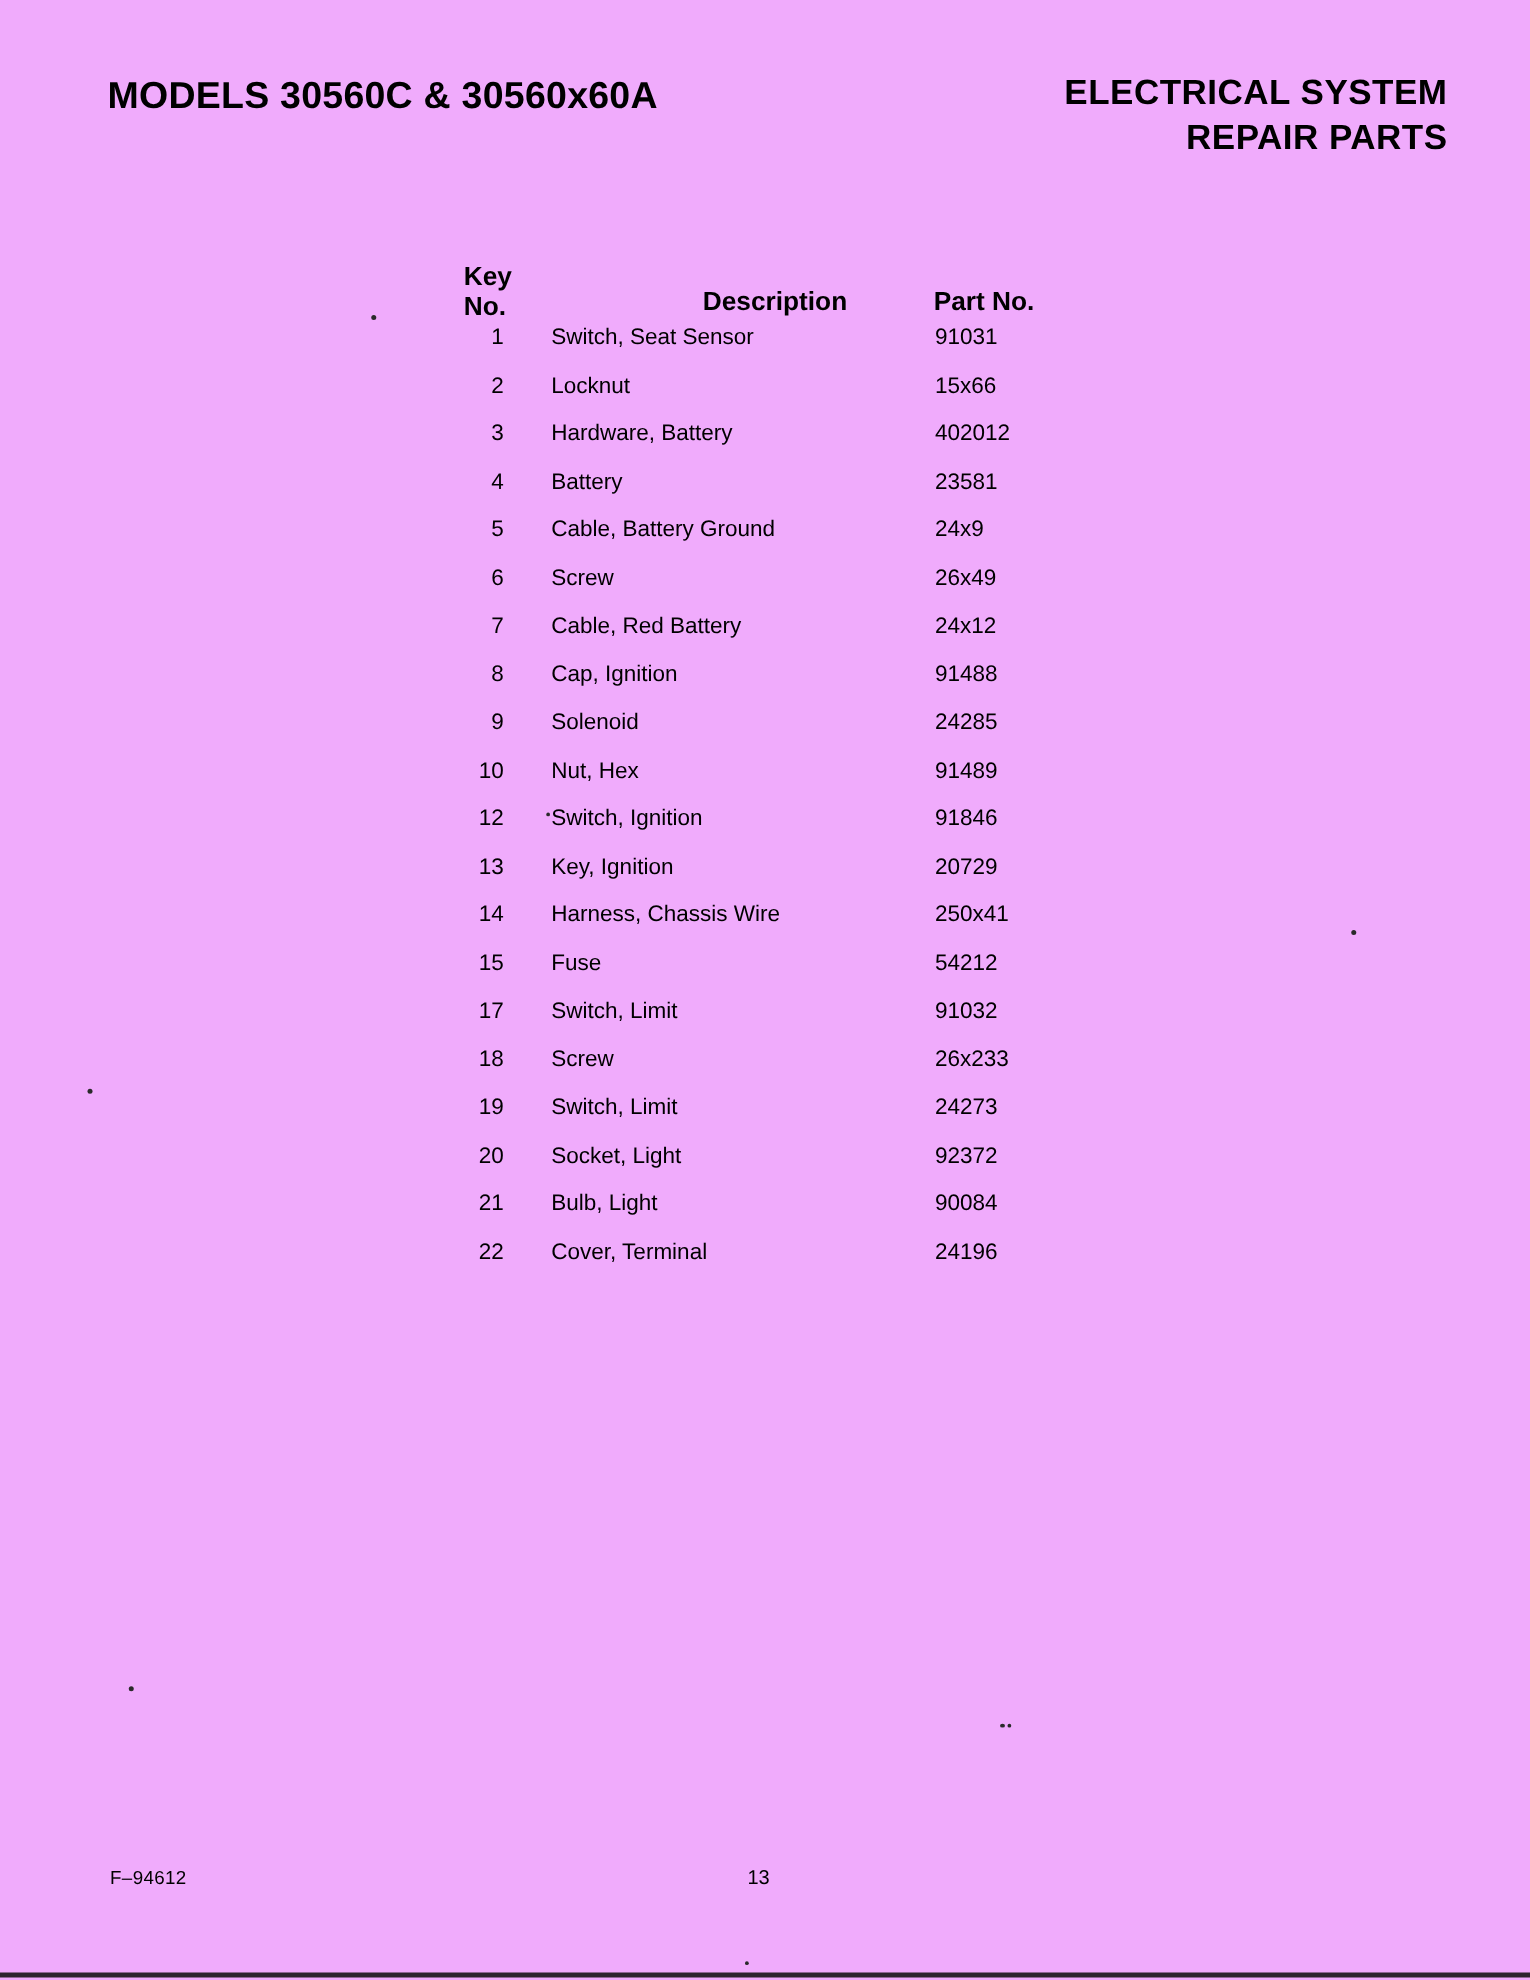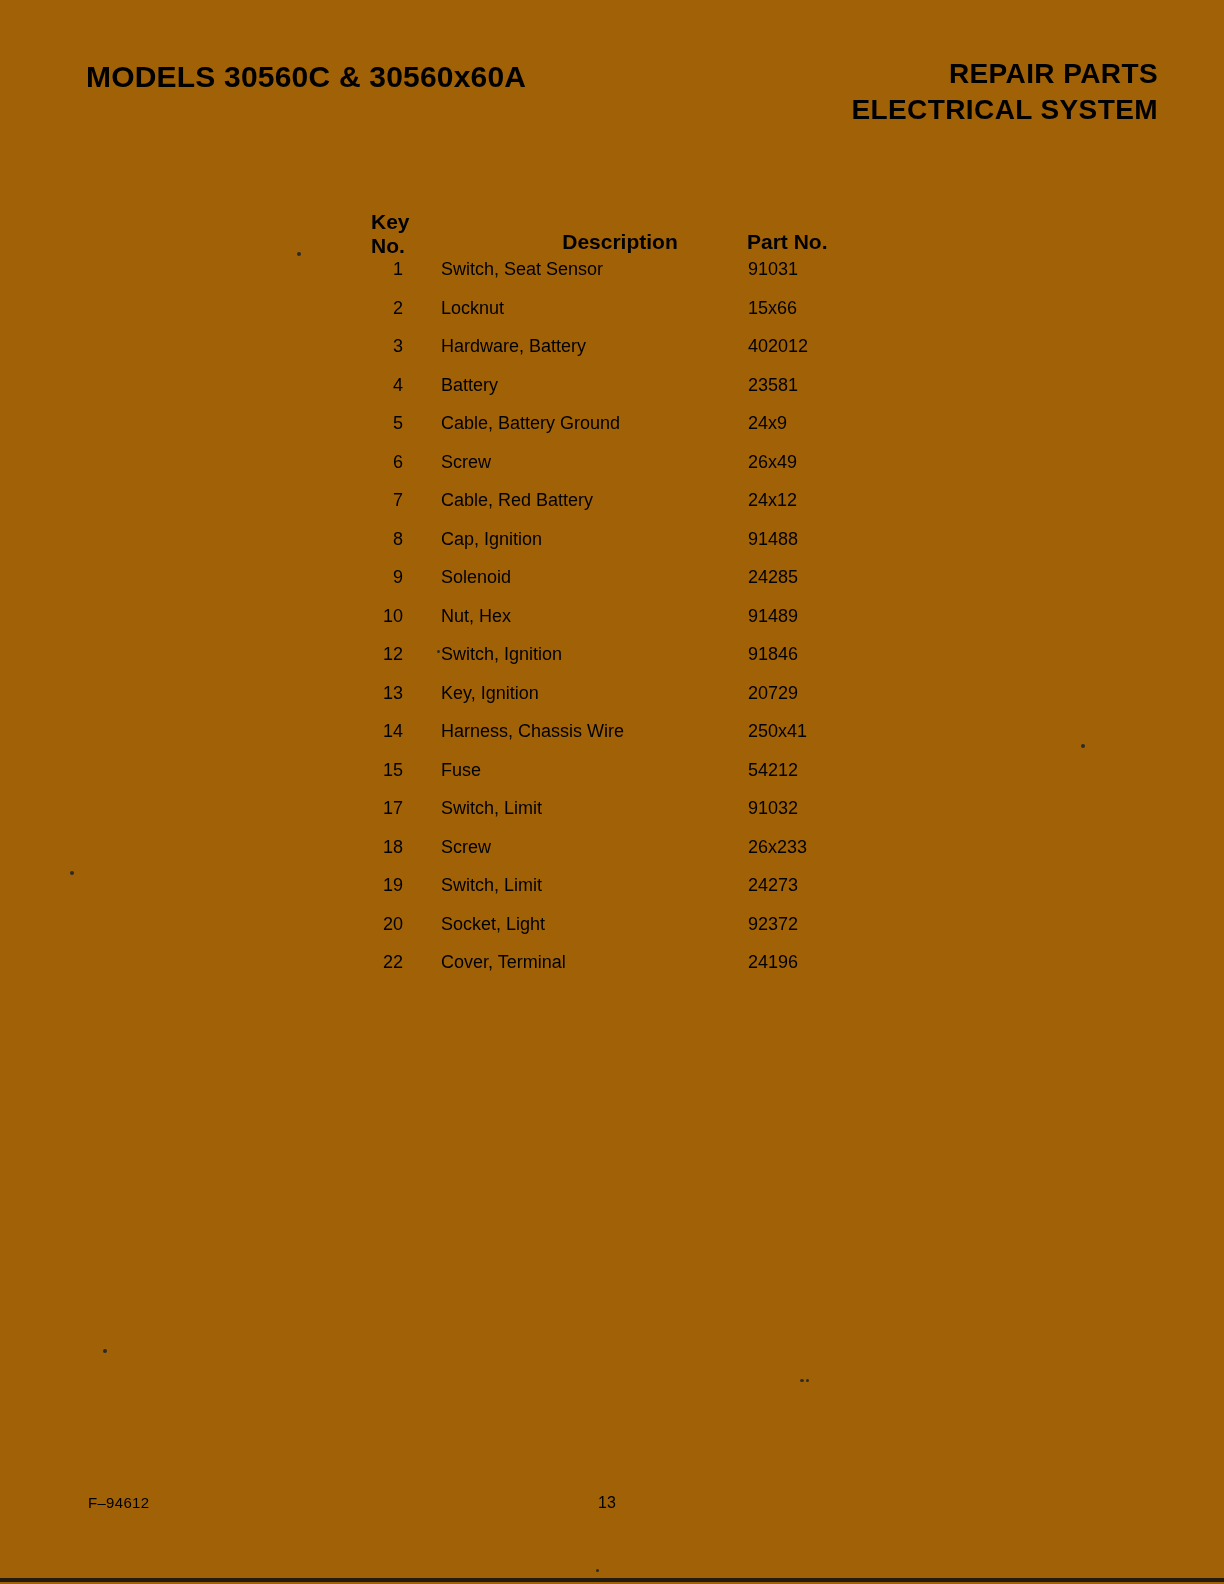--- a/index.html
+++ b/index.html
@@ -10,21 +10,21 @@
   }
   body {
     font-family: "Liberation Sans", sans-serif;
     color: #000000;
   }
 
   .page {
     position: relative;
     width: 1224px;
     height: 1584px;
-    background: #a16207;
+    background: #f0abfc;
     overflow: hidden;
   }
 
   
   .doc-header {
     position: absolute;
     top: 48px;
     left: 0;
     width: 1224px;
     height: 90px;
@@ -155,22 +155,22 @@
   }
 </style>
 </head>
 <body>
 
 <div class="page">
 
   <div class="doc-header">
     <div class="model-title">MODELS 30560C &amp; 30560x60A</div>
     <div class="header-right">
+      <div class="line">ELECTRICAL SYSTEM</div>
       <div class="line">REPAIR PARTS</div>
-      <div class="line">ELECTRICAL SYSTEM</div>
     </div>
   </div>
 
   <div class="parts-table">
     <div class="table-head">
       <div class="th th-key">Key
 No.</div>
       <div class="th th-desc">Description</div>
       <div class="th th-part">Part No.</div>
     </div>
@@ -259,20 +259,25 @@
           <div class="cell cell-key">19</div>
           <div class="cell cell-desc">Switch, Limit</div>
           <div class="cell cell-part">24273</div>
         </div>
         <div class="row">
           <div class="cell cell-key">20</div>
           <div class="cell cell-desc">Socket, Light</div>
           <div class="cell cell-part">92372</div>
         </div>
         <div class="row">
+          <div class="cell cell-key">21</div>
+          <div class="cell cell-desc">Bulb, Light</div>
+          <div class="cell cell-part">90084</div>
+        </div>
+        <div class="row">
           <div class="cell cell-key">22</div>
           <div class="cell cell-desc">Cover, Terminal</div>
           <div class="cell cell-part">24196</div>
         </div>
       </div>
   </div>
 
   <div class="speckle" style="left:297px; top:252px; width:4px; height:4px;"></div>
   <div class="speckle" style="left:1081px; top:744px; width:4px; height:4px;"></div>
   <div class="speckle" style="left:70px; top:871px; width:4px; height:4px;"></div>

